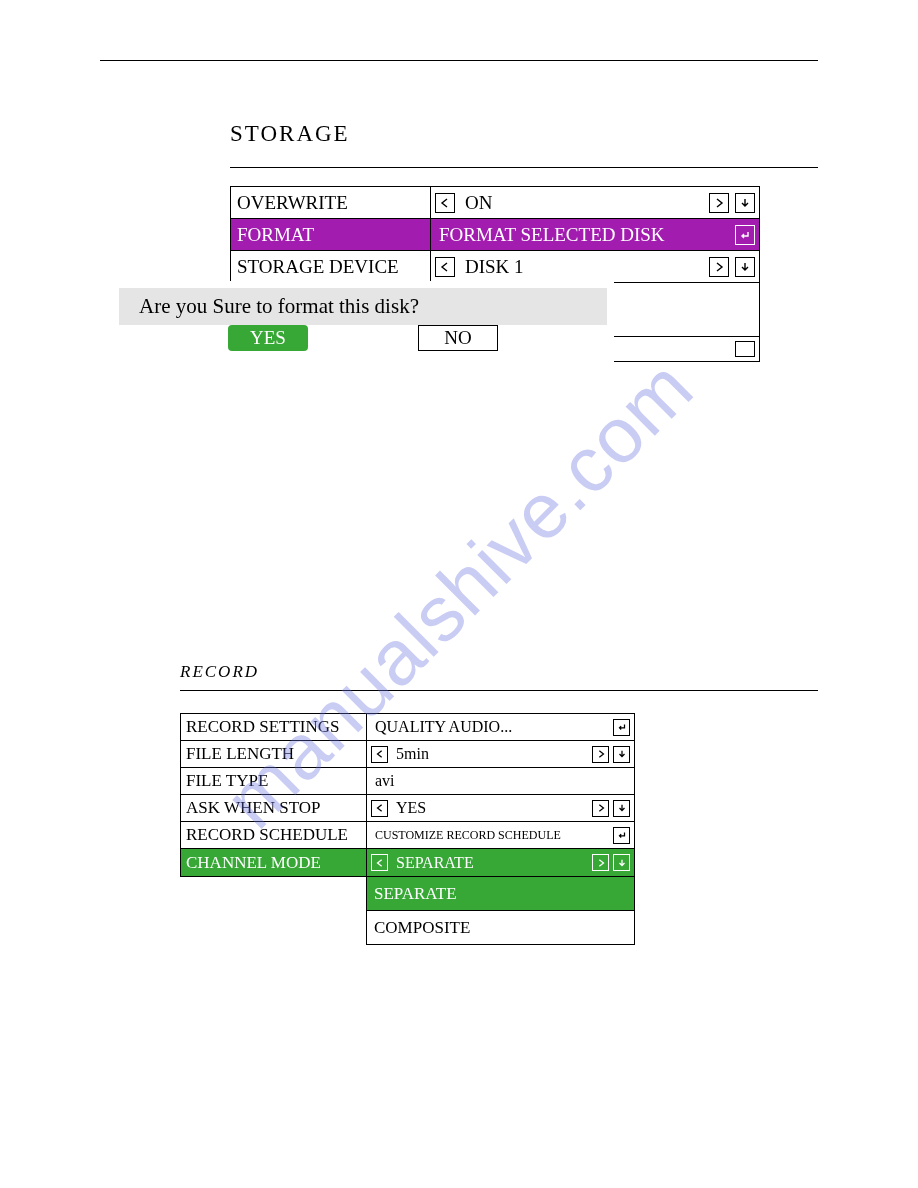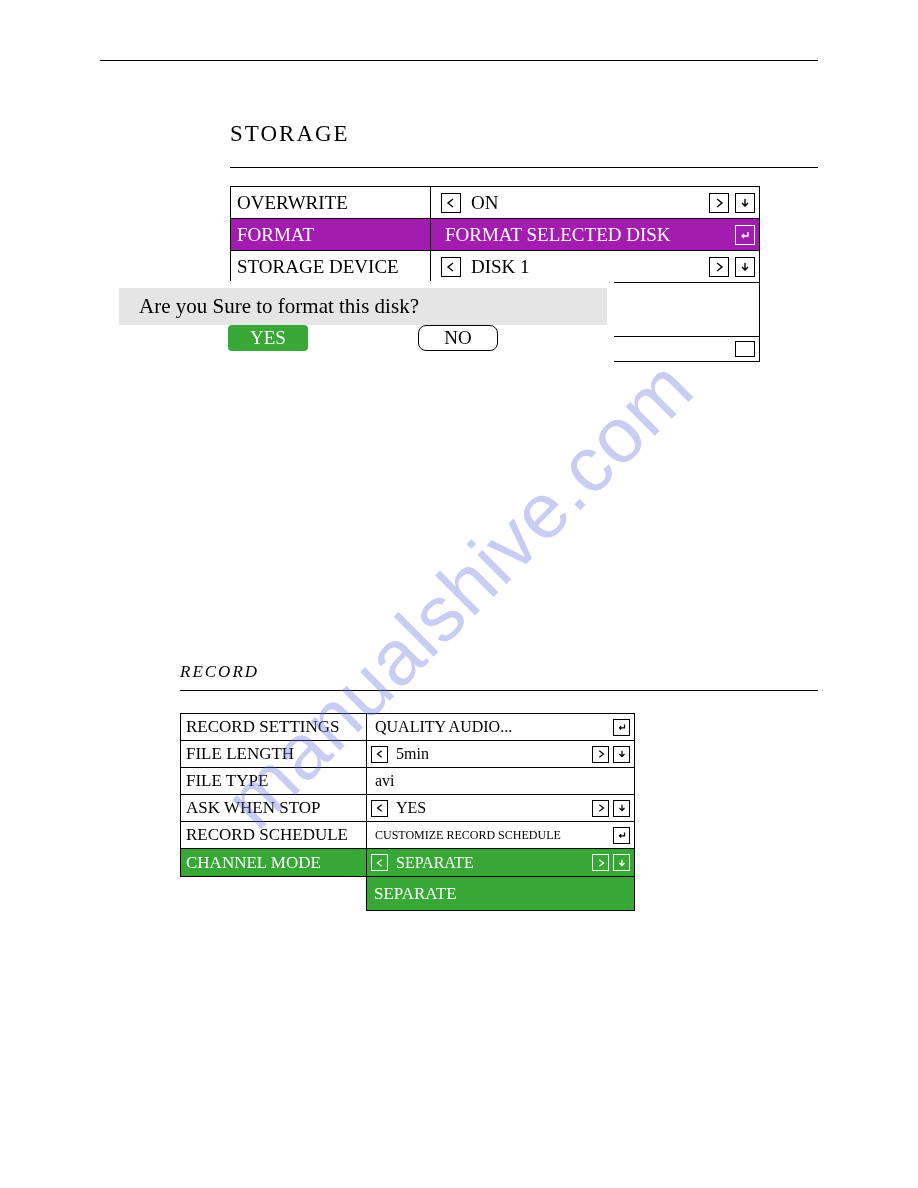--- a/index.html
+++ b/index.html
@@ -37,21 +37,20 @@
     margin-left: 130px;
     width: 530px;
     border: 1.5px solid #000;
     position: relative;
     font-size: 19px;
   }
   .storage-row {
     display: flex;
     height: 32px;
     border-bottom: 1.5px solid #000;
-    gap: 6px;
   }
   .storage-row:last-child { border-bottom: none; }
   .storage-row.partial-bottom { height: 18px; border-bottom: none; }
   .storage-row.partial-mid { height: 36px; border-bottom: 1.5px solid #000; }
   .storage-left {
     width: 200px;
     border-right: 1.5px solid #000;
     padding: 3px 6px;
     display: flex;
     align-items: center;
@@ -101,21 +100,20 @@
     gap: 110px;
   }
   .dlg-btn {
     width: 80px;
     height: 26px;
     display: inline-flex;
     align-items: center;
     justify-content: center;
     font-size: 19px;
     cursor: pointer;
-    border-radius: 8px;
   }
   .dlg-yes { background: #37a836; color: #fff; border-radius: 4px; }
   .dlg-no  { border: 1.5px solid #000; background: #fff; }
 
   .storage-wrap { position: relative; }
 
   
   .record-title {
     font-size: 17px;
     letter-spacing: 2px;
@@ -384,17 +382,18 @@
             <svg width="10" height="10" viewBox="0 0 12 12">
               <path d="M6 2 L6 9 M3 6 L6 9 L9 6" fill="none" stroke="#fff" stroke-width="1.5"></path>
             </svg>
           </span>
       </div>
     </div>
   </div>
 
   <div class="dropdown">
     <div class="dd-option dd-sel">SEPARATE</div>
+    <div class="dd-option">COMPOSITE</div>
   </div>
 
 </div>
 
 <div class="watermark">manualshive.com</div>
 
 </body></html>

